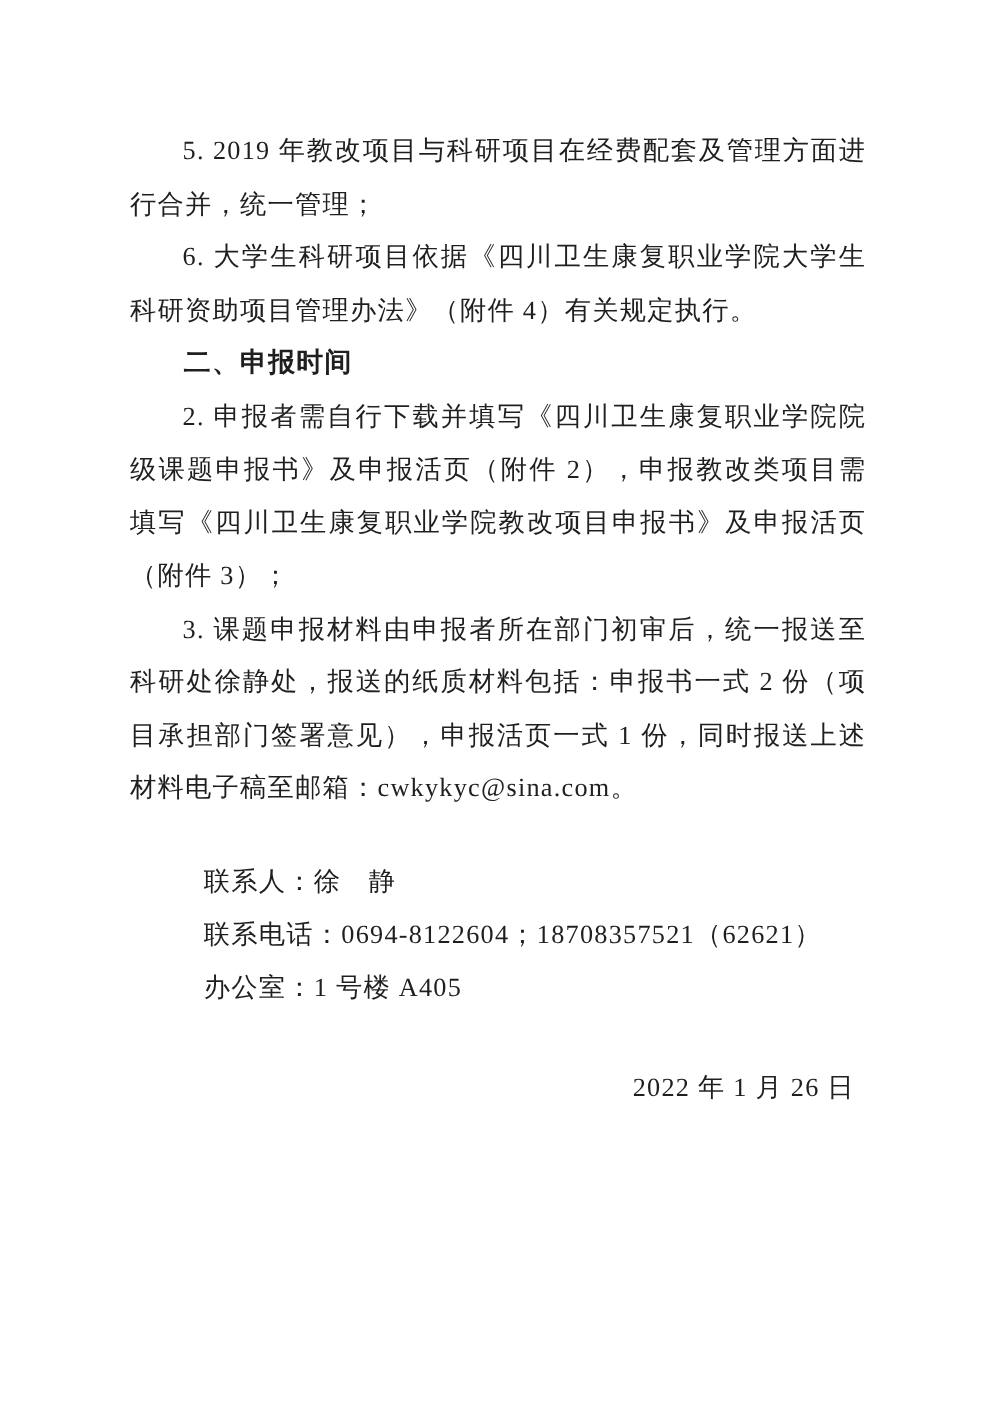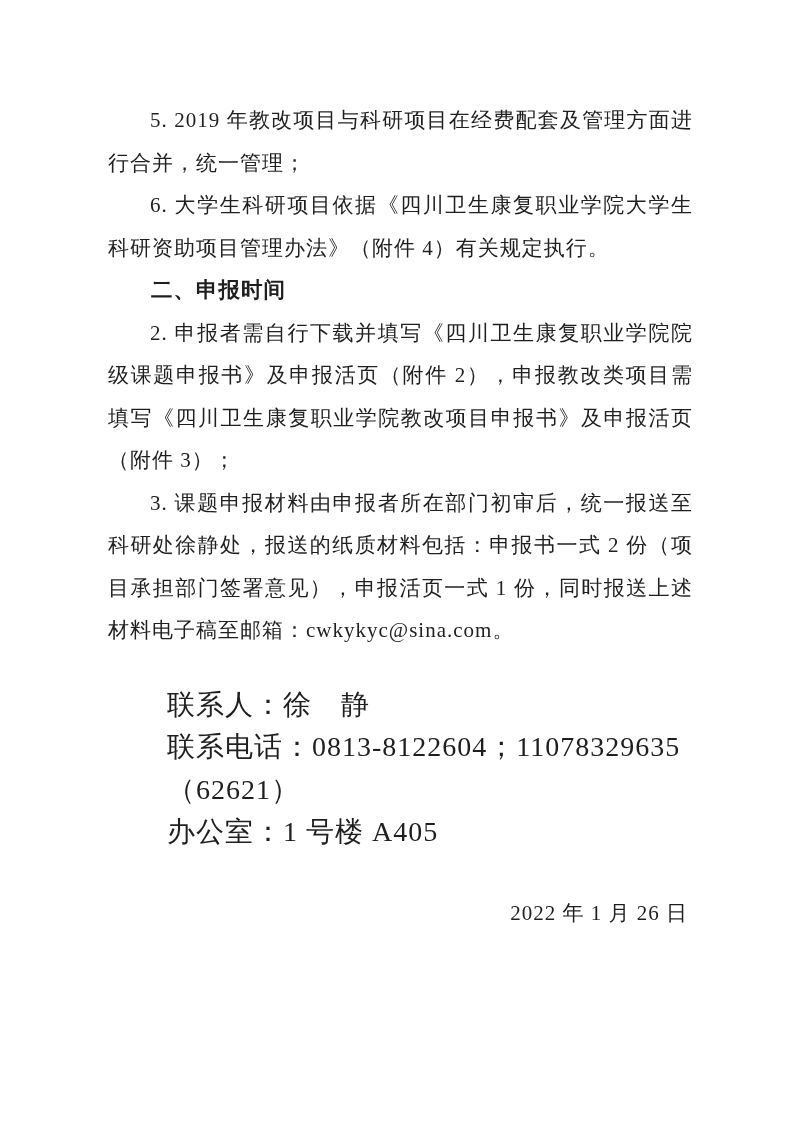--- a/index.html
+++ b/index.html
@@ -10,22 +10,21 @@
   .page {
     position: relative;
     width: 793px;
     height: 1122px;
     background: #ffffff;
     overflow: hidden;
     font-family: "Liberation Serif", "DejaVu Serif", serif;
     color: #1f1f1f;
   }
   .content {
-    padding: 99px 100px 0 72px;
-    margin-left: 36px;
+    padding: 99px 100px 0 104px;
   }
   .para {
     margin: 0;
     font-size: 21px;
     line-height: 42.5px;
     letter-spacing: 1px;
     text-align: justify;
     text-indent: 2em;
   }
   .section-heading {
@@ -40,21 +39,21 @@
   .bold-label {
     font-weight: bold;
     font-family: "Liberation Sans", "DejaVu Sans", sans-serif;
   }
   .contact-block {
     margin-top: 32px;
     padding-left: 59px;
   }
   .contact-line {
     margin: 0;
-    font-size: 28px;
+    font-size: 21px;
     line-height: 42.5px;
     letter-spacing: 1px;
   }
   .signature-block {
     margin-top: 38px;
     margin-left: 341px;
     width: 300px;
     text-align: center;
   }
   .signature-line {
@@ -76,21 +75,21 @@
 
     <h2 class="section-heading">二、申报时间</h2>
 
 
     <p class="para">2.  申报者需自行下载并填写《四川卫生康复职业学院院级课题申报书》及申报活页（附件 2），申报教改类项目需填写《四川卫生康复职业学院教改项目申报书》及申报活页（附件 3）；</p>
 
     <p class="para">3.  课题申报材料由申报者所在部门初审后，统一报送至科研处徐静处，报送的纸质材料包括：申报书一式 2 份（项目承担部门签署意见），申报活页一式 1 份，同时报送上述材料电子稿至邮箱：cwkykyc@sina.com。</p>
 
     <div class="contact-block">
       <p class="contact-line">联系人：徐　静</p>
-      <p class="contact-line">联系电话：0813-8122604；11078329635（62621）</p>
+      <p class="contact-line">联系电话：0694-8122604；18708357521（62621）</p>
       <p class="contact-line">办公室：1 号楼 A405</p>
     </div>
 
     <div class="signature-block">
       <p class="signature-line">2022 年 1 月 26 日</p>
     </div>
 
   </div>
 </div>
 

